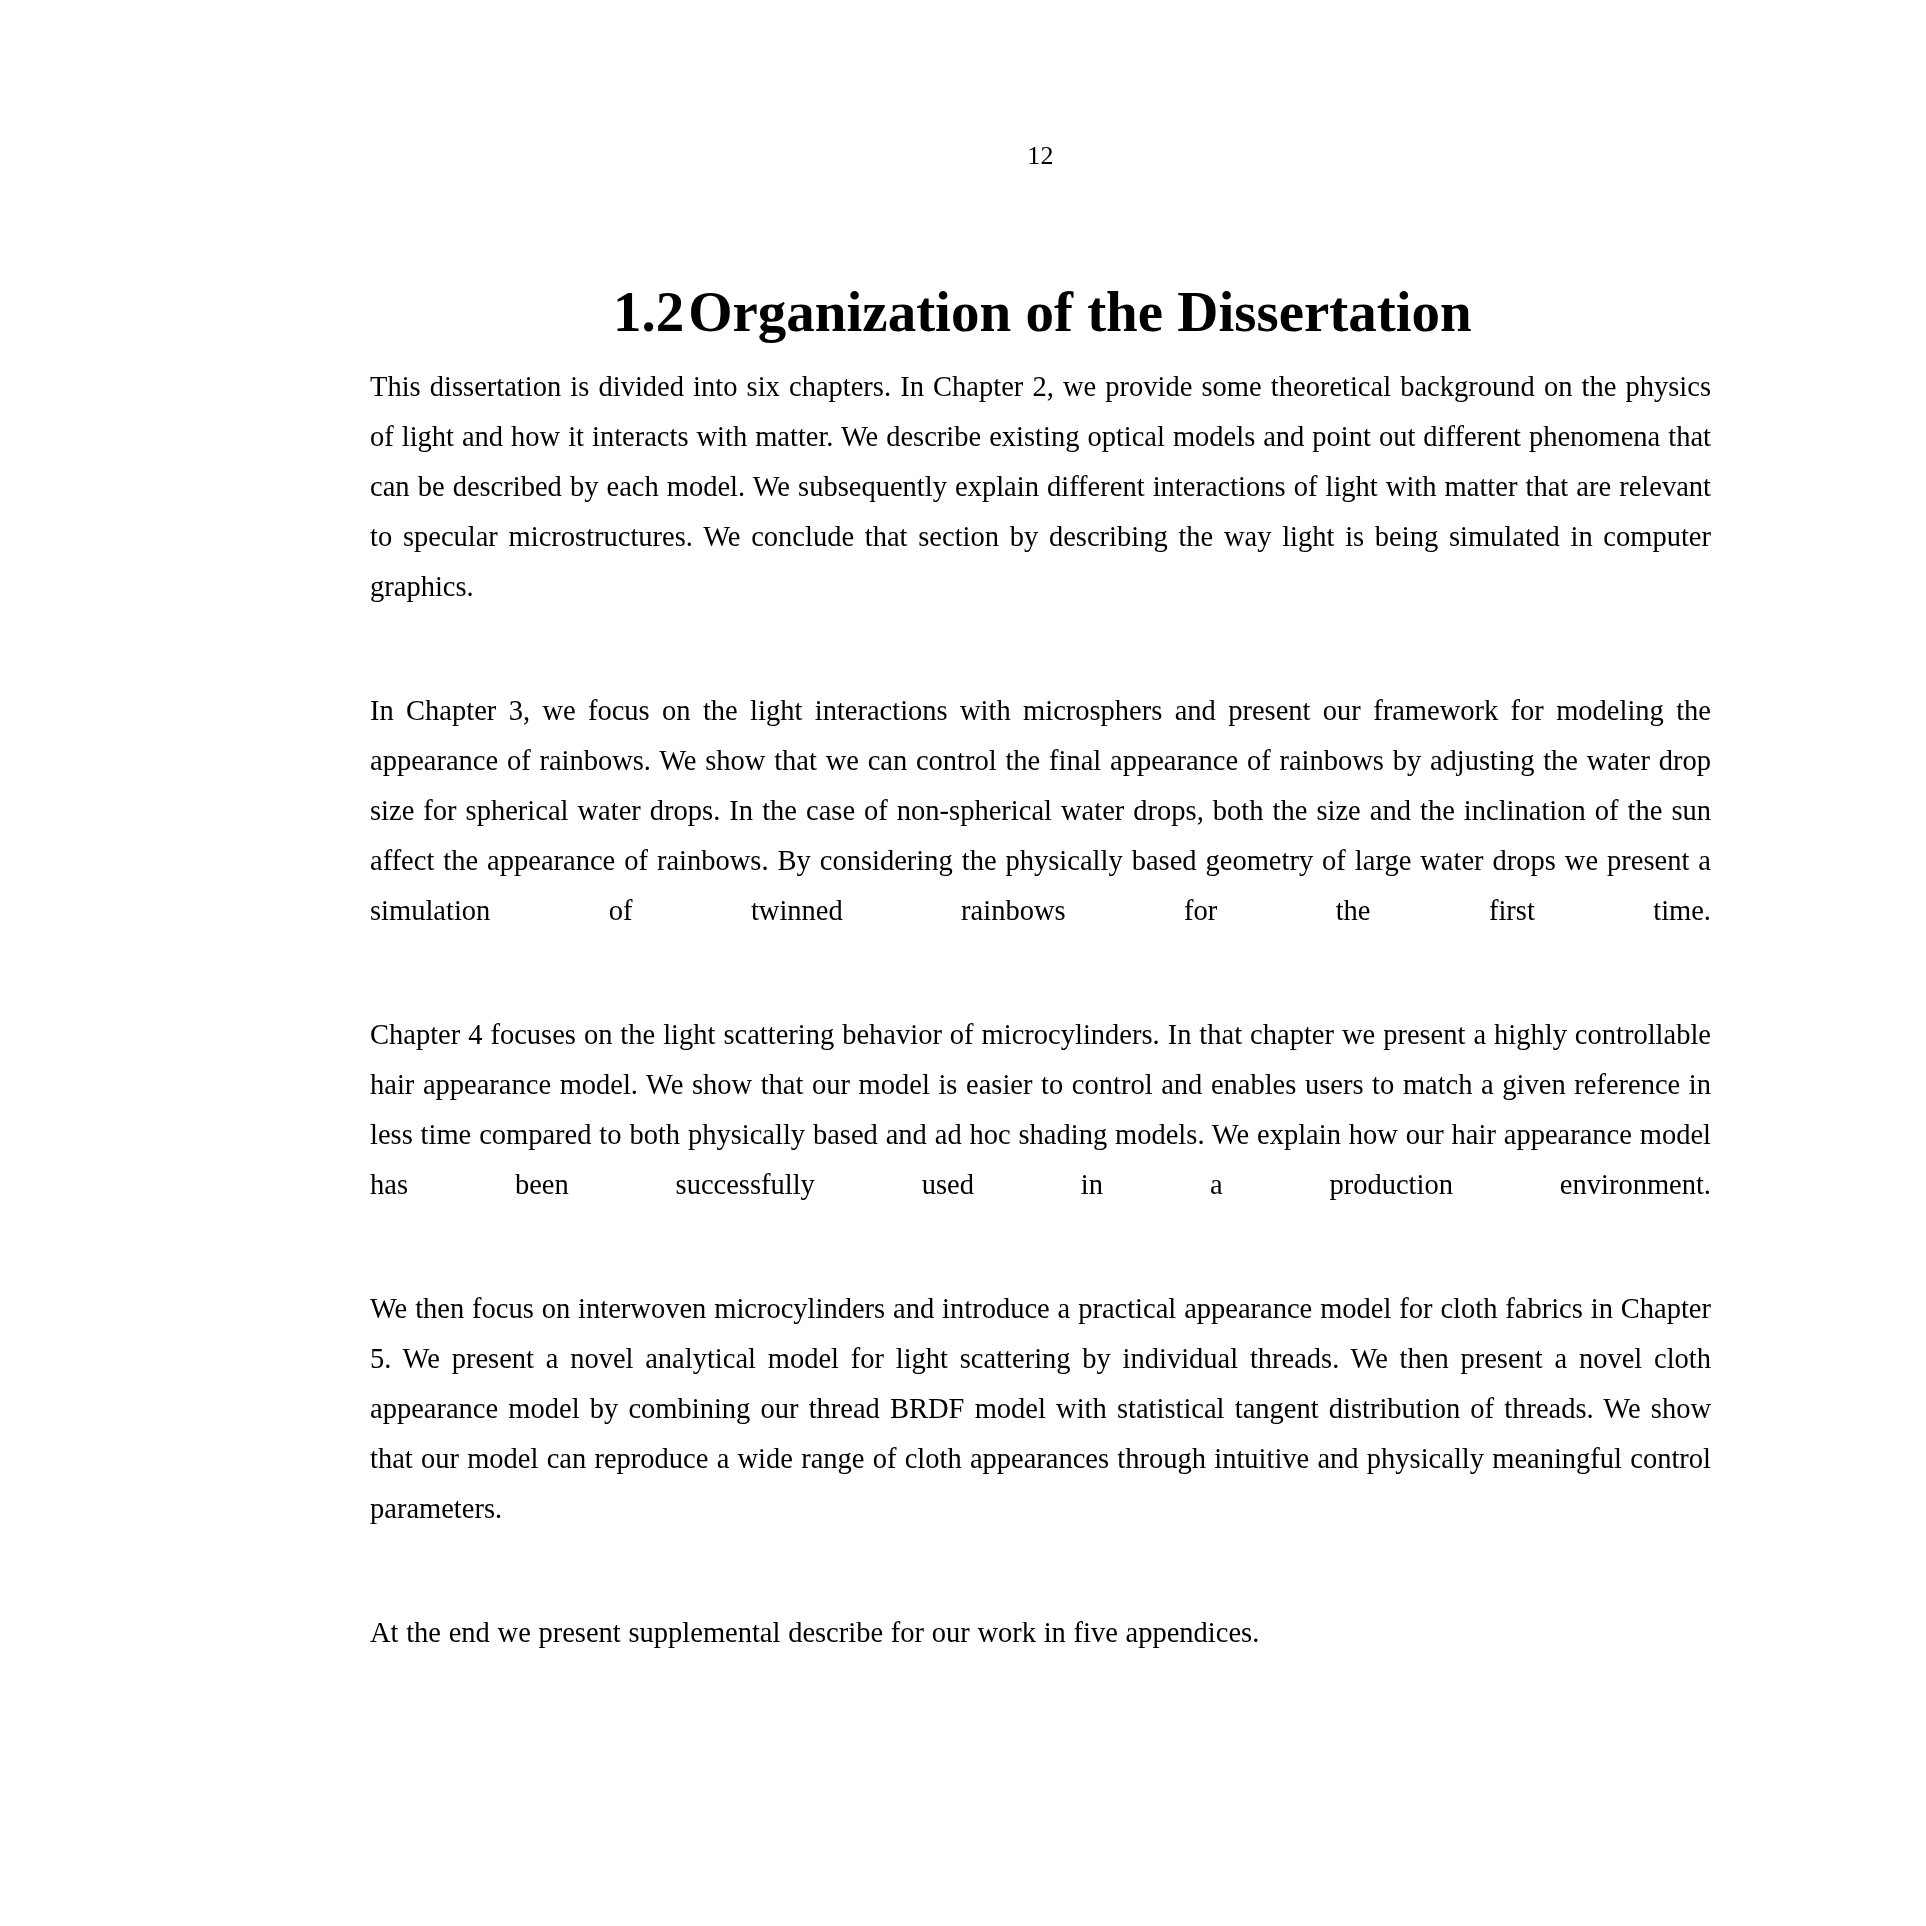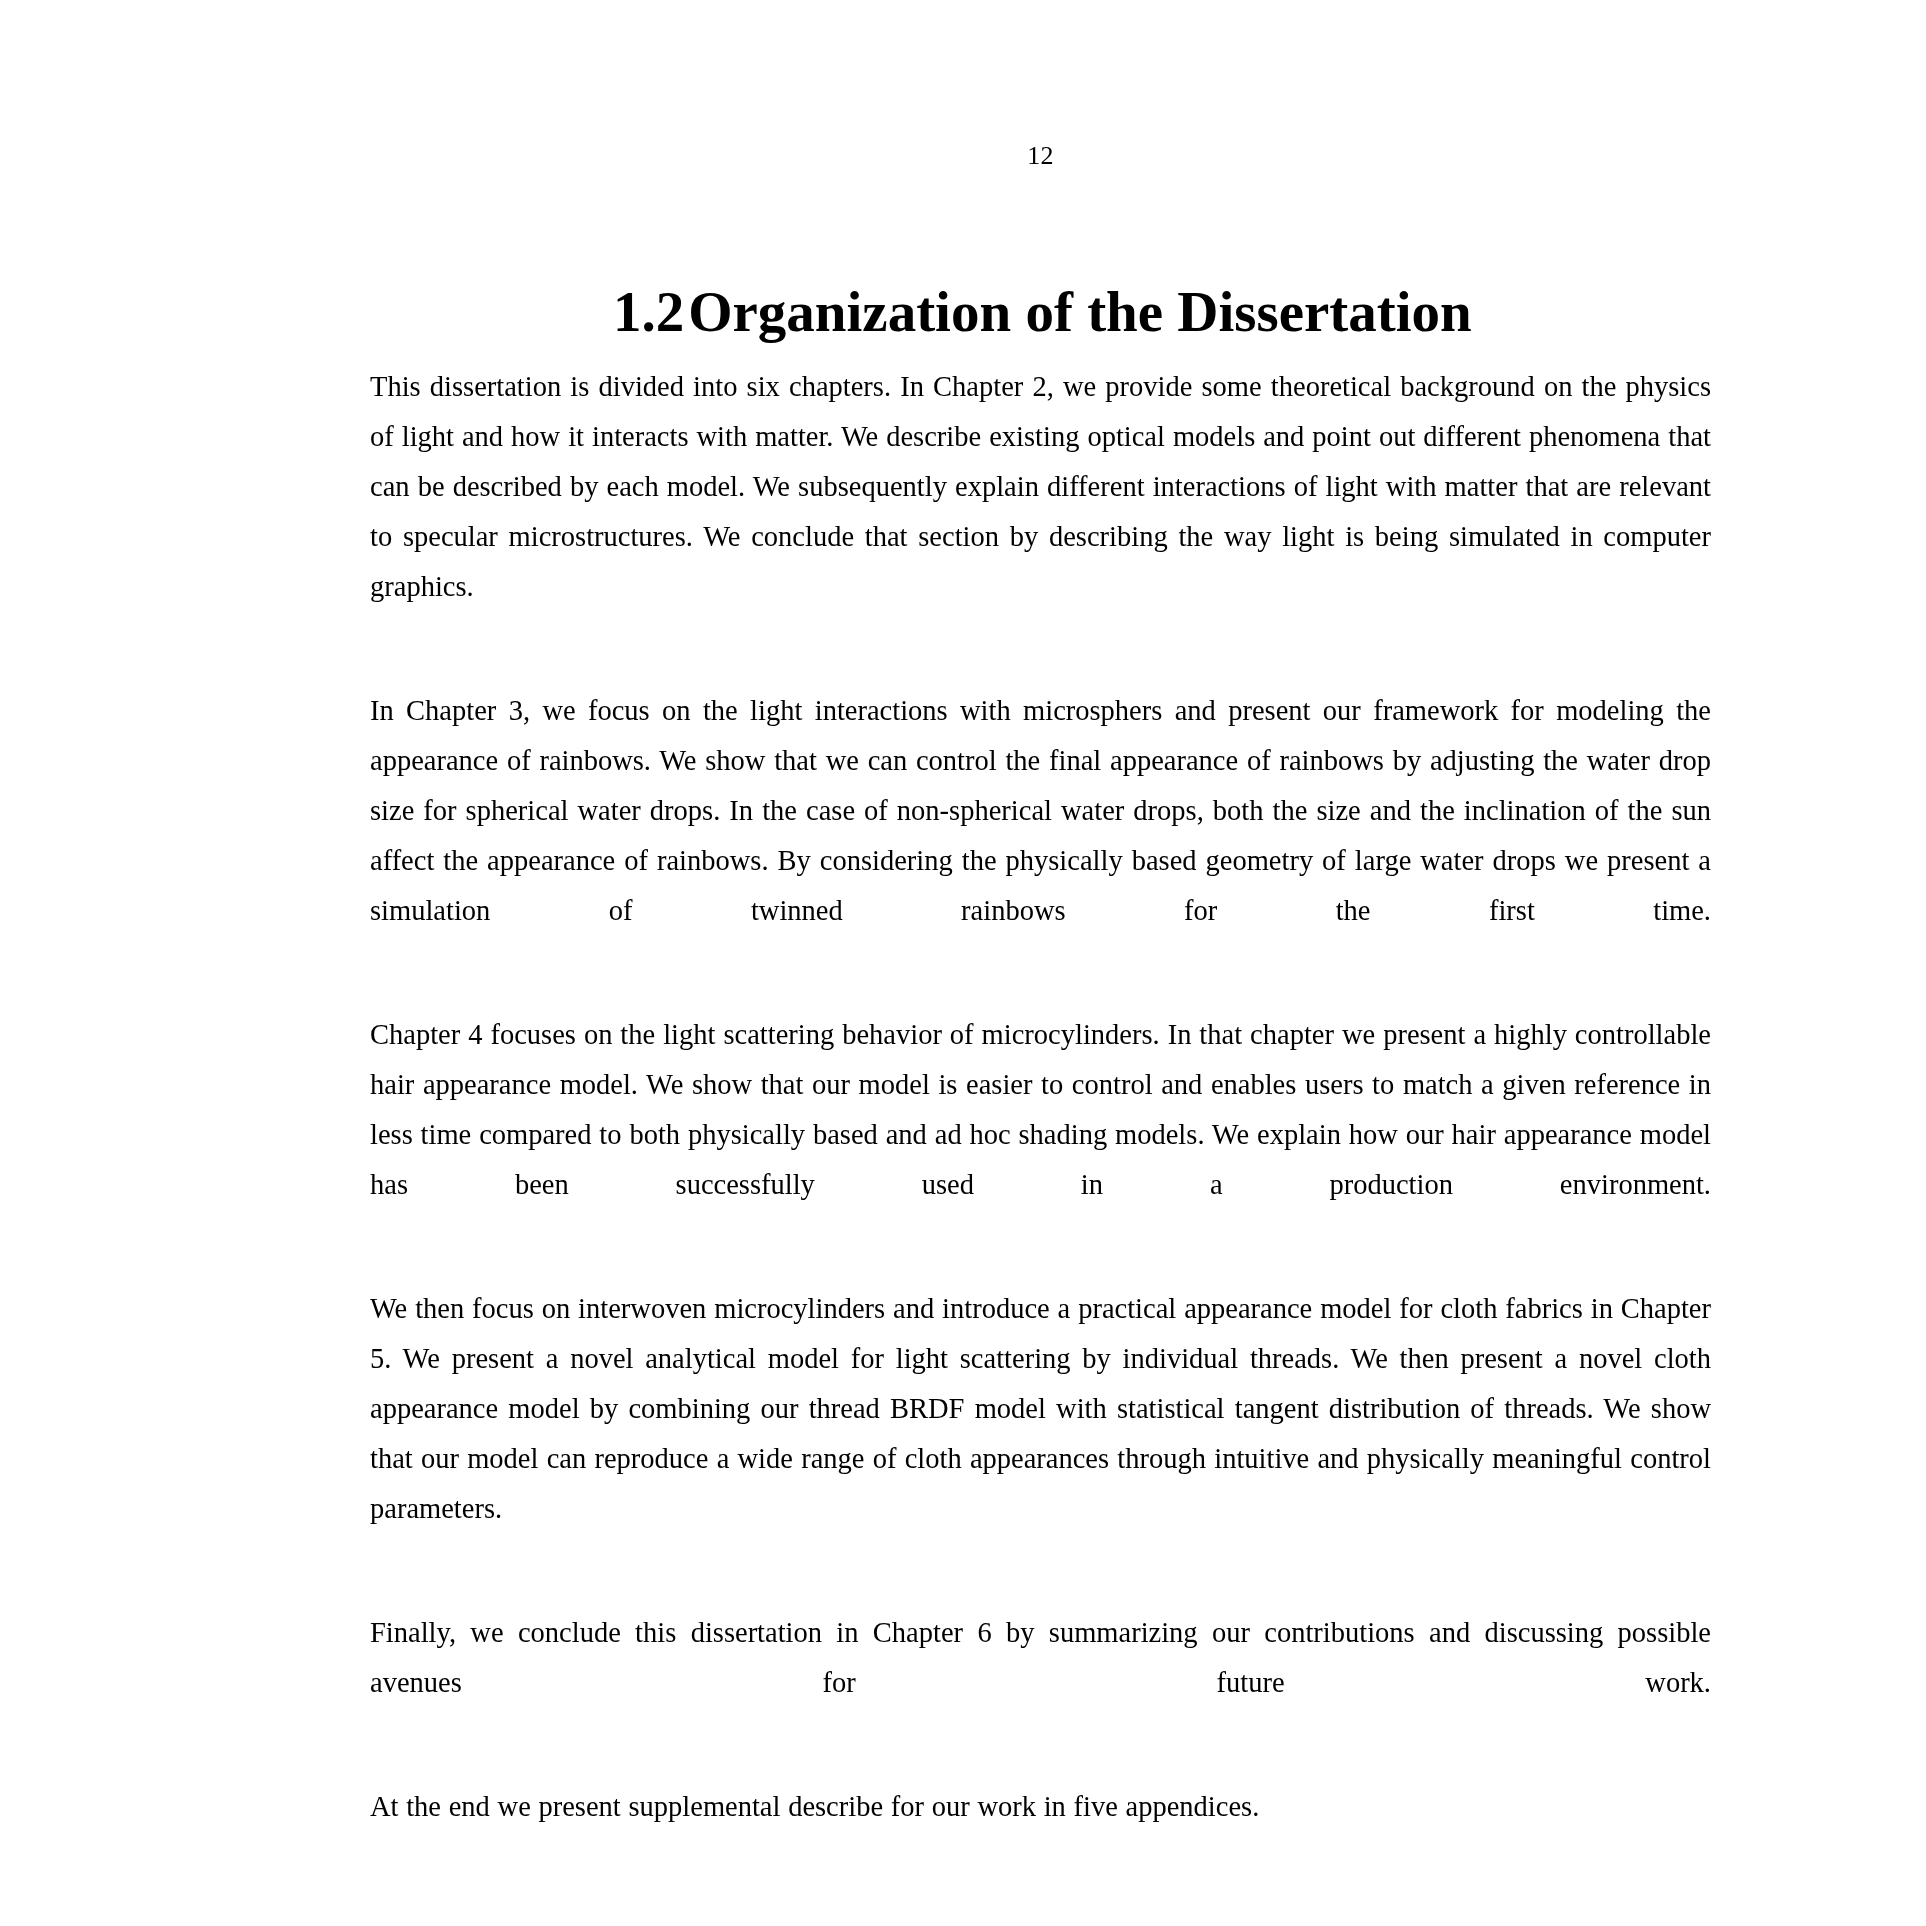--- a/index.html
+++ b/index.html
@@ -88,19 +88,18 @@
 
     <h2 class="section-heading">
       <span class="num">1.2</span><span>Organization of the Dissertation</span>
     </h2>
 
     <div class="body">
       <p class="para">This dissertation is divided into six chapters. In Chapter 2, we provide some theoretical background on the physics of light and how it interacts with matter. We describe existing optical models and point out different phenomena that can be described by each model. We subsequently explain different interactions of light with matter that are relevant to specular microstructures. We conclude that section by describing the way light is being simulated in computer graphics.</p>
       <p class="para">In Chapter 3, we focus on the light interactions with microsphers and present our framework for modeling the appearance of rainbows. We show that we can control the final appearance of rainbows by adjusting the water drop size for spherical water drops. In the case of non-spherical water drops, both the size and the inclination of the sun affect the appearance of rainbows. By considering the physically based geometry of large water drops we present a simulation of twinned rainbows for the first time.</p>
       <p class="para">Chapter 4 focuses on the light scattering behavior of microcylinders. In that chapter we present a highly controllable hair appearance model. We show that our model is easier to control and enables users to match a given reference in less time compared to both physically based and ad hoc shading models. We explain how our hair appearance model has been successfully used in a production environment.</p>
       <p class="para">We then focus on interwoven microcylinders and introduce a practical appearance model for cloth fabrics in Chapter 5. We present a novel analytical model for light scattering by individual threads. We then present a novel cloth appearance model by combining our thread BRDF model with statistical tangent distribution of threads. We show that our model can reproduce a wide range of cloth appearances through intuitive and physically meaningful control parameters.</p>
-      <p class="para">Finally, we conclude this dissertation in Chapter 6 by summarizing our contributions and discussing possible avenues for future work.</p>
       <p class="para nostretch">At the end we present supplemental describe for our work in five appendices.</p>
     </div>
 
   </div>
 </div>
 
 
 </body></html>

